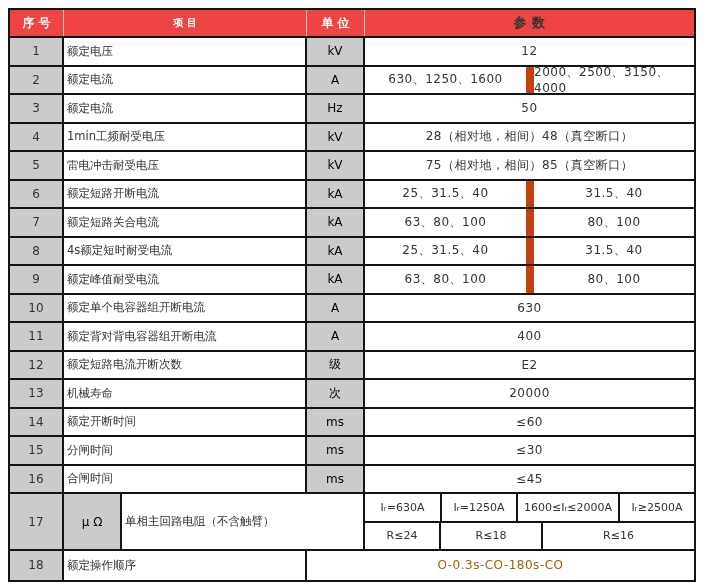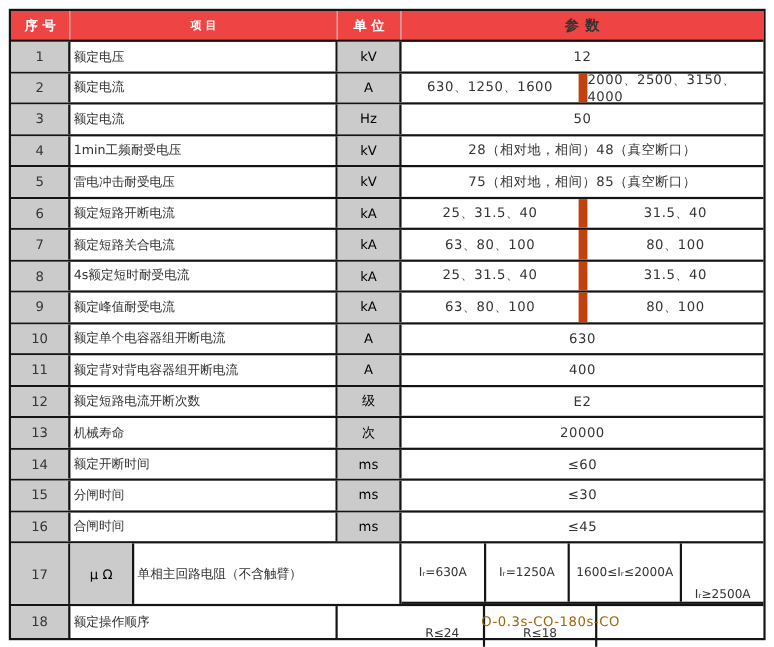--- a/index.html
+++ b/index.html
@@ -113,21 +113,21 @@
   .s-cell {
     display: flex;
     align-items: center;
     justify-content: center;
     font-size: 11px;
     color: #333;
   }
   .s-1 { flex: 0 0 77px; border-right: 2px solid #141414; }
   .s-2 { flex: 0 0 76px; border-right: 2px solid #141414; }
   .s-3 { flex: 0 0 102px; border-right: 2px solid #141414; }
-  .s-4 { flex: 1; margin-top: 40px; }
+  .s-4 { flex: 1; }
 
   
   .c-merged {
     flex: 1;
     display: flex;
     align-items: center;
     justify-content: center;
     font-size: 12px;
     letter-spacing: 0.5px;
     color: #a16207;

